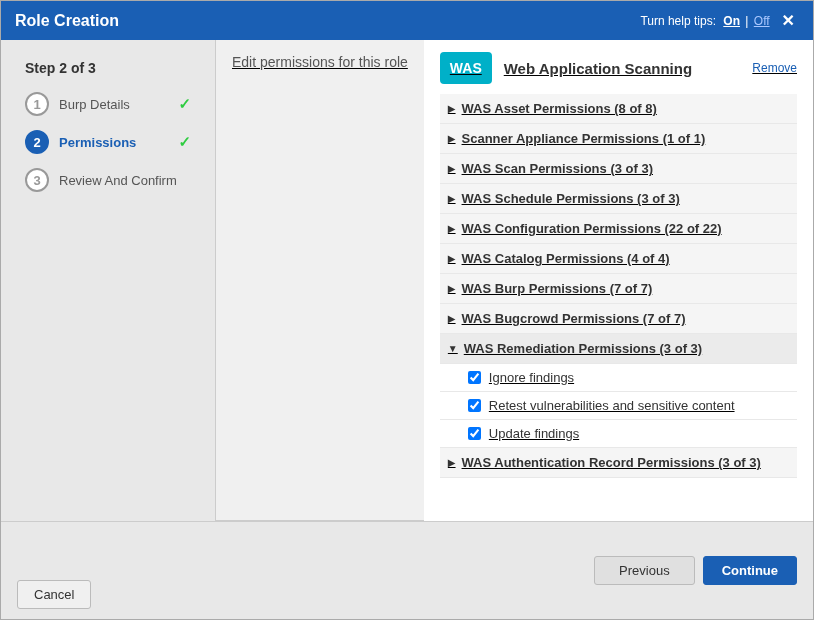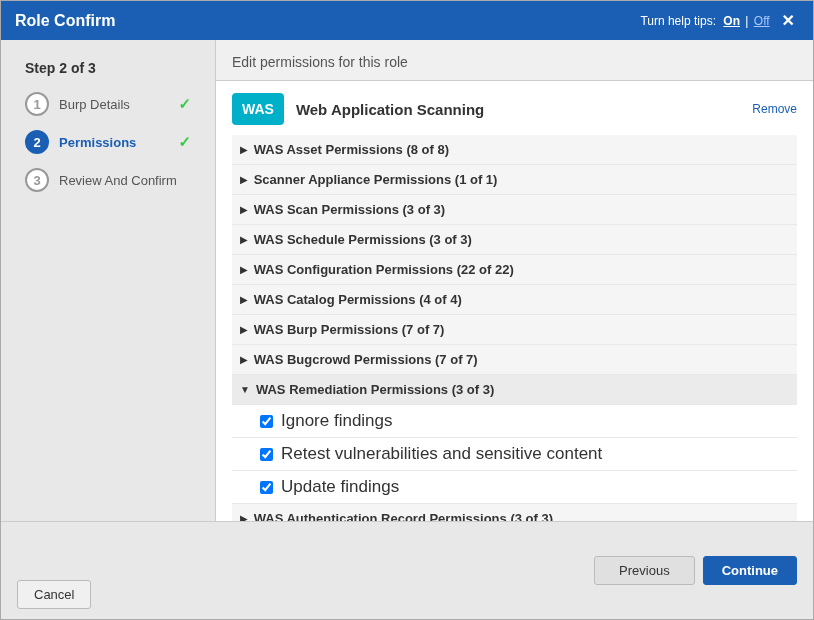--- a/index.html
+++ b/index.html
@@ -119,22 +119,22 @@
     .step-check {
       color: #2ecc40;
       font-weight: bold;
       margin-left: auto;
       font-size: 15px;
     }
 
     .main {
       flex: 1;
       display: flex;
-      flex-direction: column;
       overflow: hidden;
+      text-decoration: underline;
     }
 
     .main-header {
       padding: 14px 16px 10px;
       border-bottom: 1px solid #ccc;
       flex-shrink: 0;
     }
 
     .main-header-title {
       font-size: 14px;
@@ -219,21 +219,21 @@
       border-bottom: 1px solid #e8e8e8;
       background: white;
     }
 
     .sub-item input[type="checkbox"] {
       margin-right: 8px;
       cursor: pointer;
     }
 
     .sub-item label {
-      font-size: 17px;
+      font-size: 13px;
       color: #333;
       cursor: pointer;
     }
 
     .footer {
       display: flex;
       align-items: center;
       justify-content: space-between;
       padding: 10px 16px;
       background: #e8e8e8;
@@ -281,21 +281,21 @@
     ::-webkit-scrollbar { width: 8px; }
     ::-webkit-scrollbar-track { background: #f0f0f0; }
     ::-webkit-scrollbar-thumb { background: #bbb; border-radius: 4px; }
   </style>
 </head>
 <body>
 
 <div class="dialog">
 
   <div class="header">
-    <span class="header-title">Role Confirm</span>
+    <span class="header-title">Role Creation</span>
     <div class="header-right">
       <span class="help-tips">
         <span>Turn help tips:</span>
         <span class="on" style="cursor:pointer;text-decoration:underline;margin-left:4px;">On</span>
         <span class="sep">|</span>
         <span class="off">Off</span>
       </span>
       <button class="close-btn">✕</button>
     </div>
   </div>

